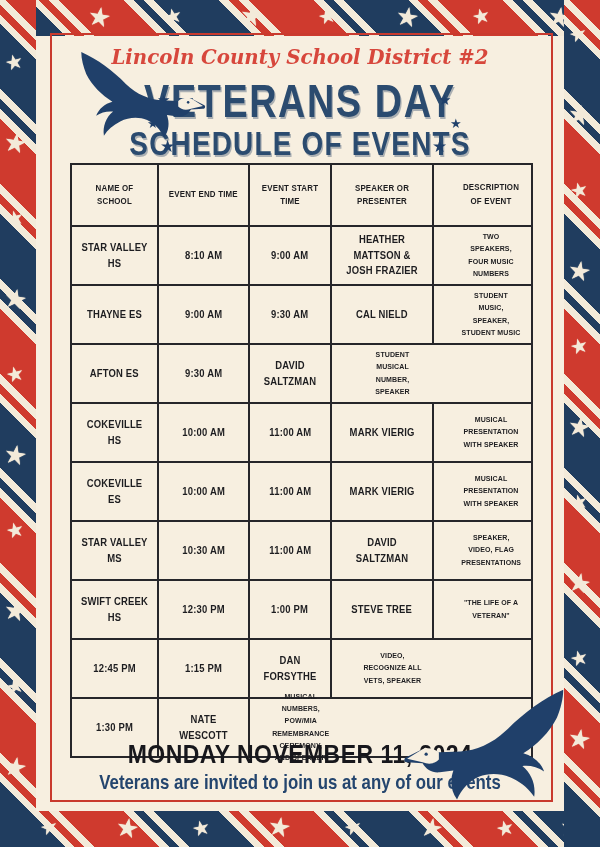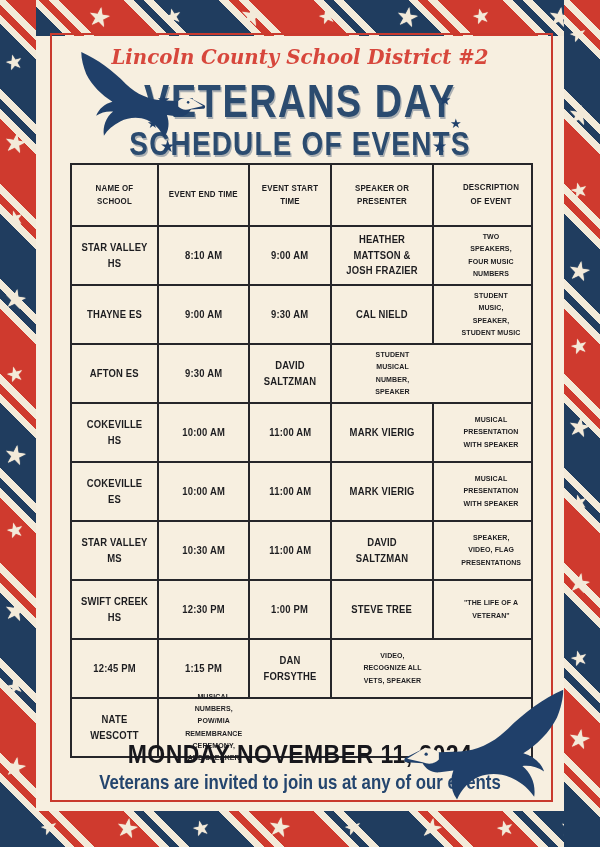--- a/index.html
+++ b/index.html
@@ -301,20 +301,23 @@
         <span>1:15 PM</span>
       </div>
     <div class="cell c3">
         <span>DAN FORSYTHE</span>
       </div>
     <div class="cell c4">
         <span>VIDEO, RECOGNIZE ALL VETS, SPEAKER</span>
       </div>
   </div>
   <div class="trow">
+    <div class="cell c1">
+        <span>1:30 PM</span>
+      </div>
     <div class="cell c3">
         <span>NATE WESCOTT</span>
       </div>
     <div class="cell c4">
         <span>MUSICAL NUMBERS, POW/MIA REMEMBRANCE CEREMONY, AND SPEAKER</span>
       </div>
   </div>
 </div>
 
 <div class="date-line">MONDAY NOVEMBER 11, 2024</div>

